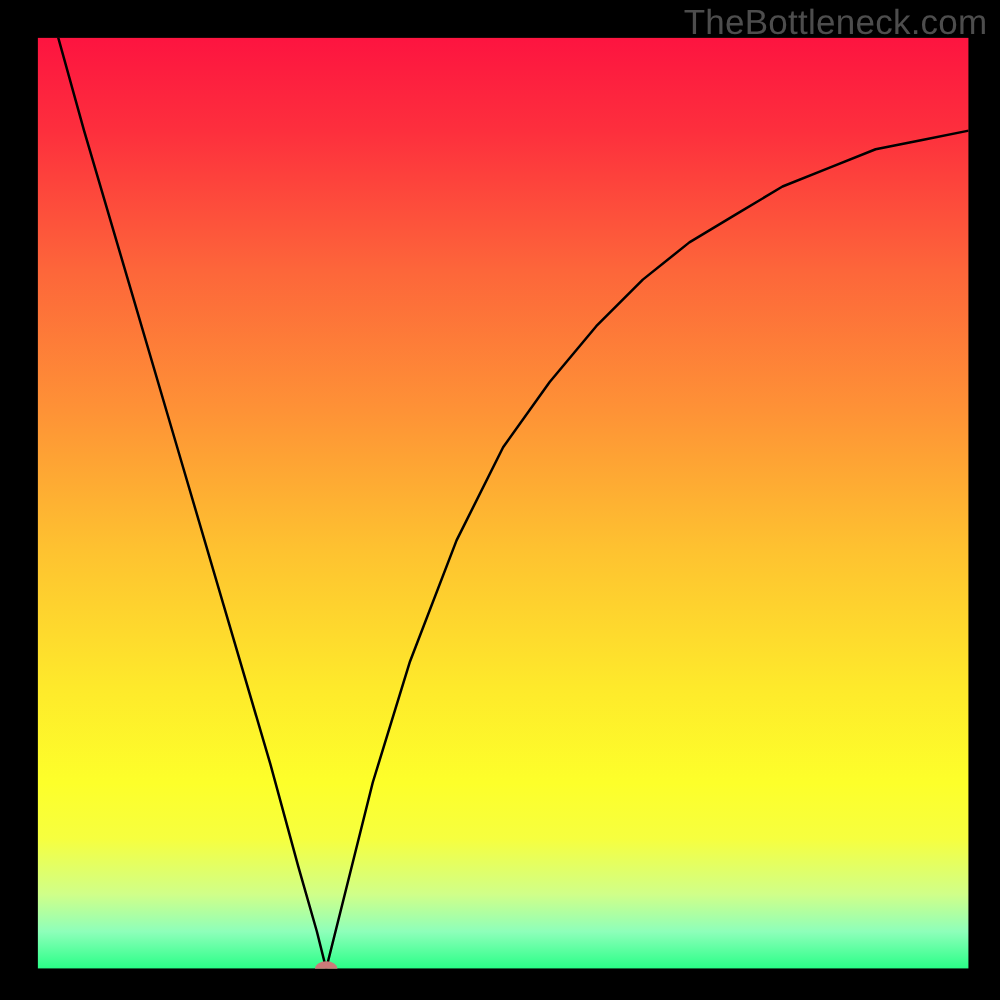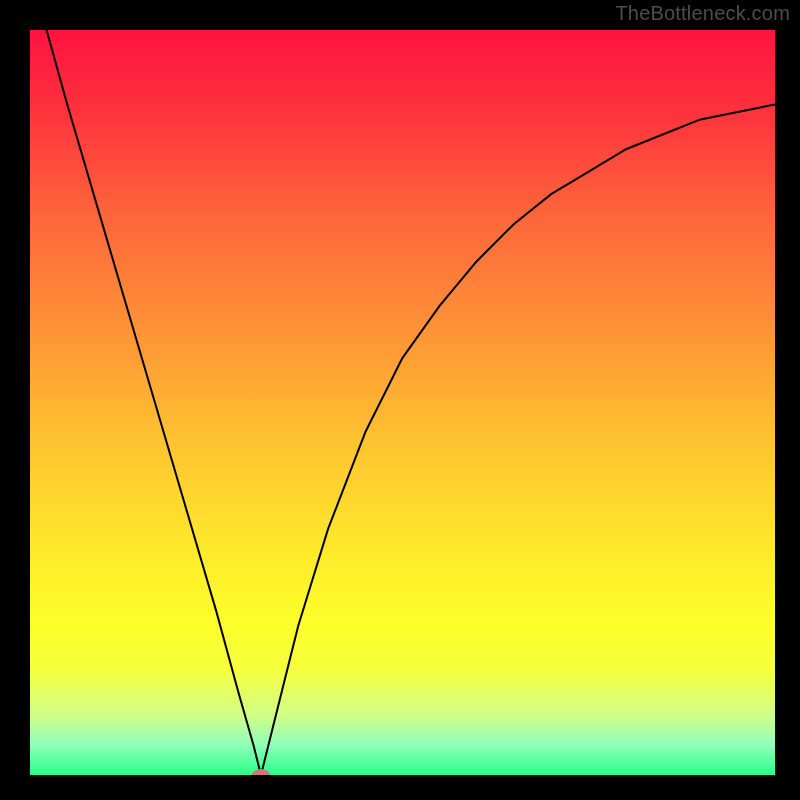--- a/index.html
+++ b/index.html
@@ -15,21 +15,21 @@
     position: relative;
     width: 800px;
     height: 800px;
     background: #000;
   }
   .watermark {
     position: absolute;
     top: 2px;
     right: 10px;
     color: #4d4d4d;
-    font-size: 20px;
+    font-size: 28px;
     font-weight: 500;
     letter-spacing: 0.2px;
     z-index: 10;
   }
   .plot-area {
     position: absolute;
     left: 30px;
     top: 30px;
     width: 745px;
     height: 745px;

